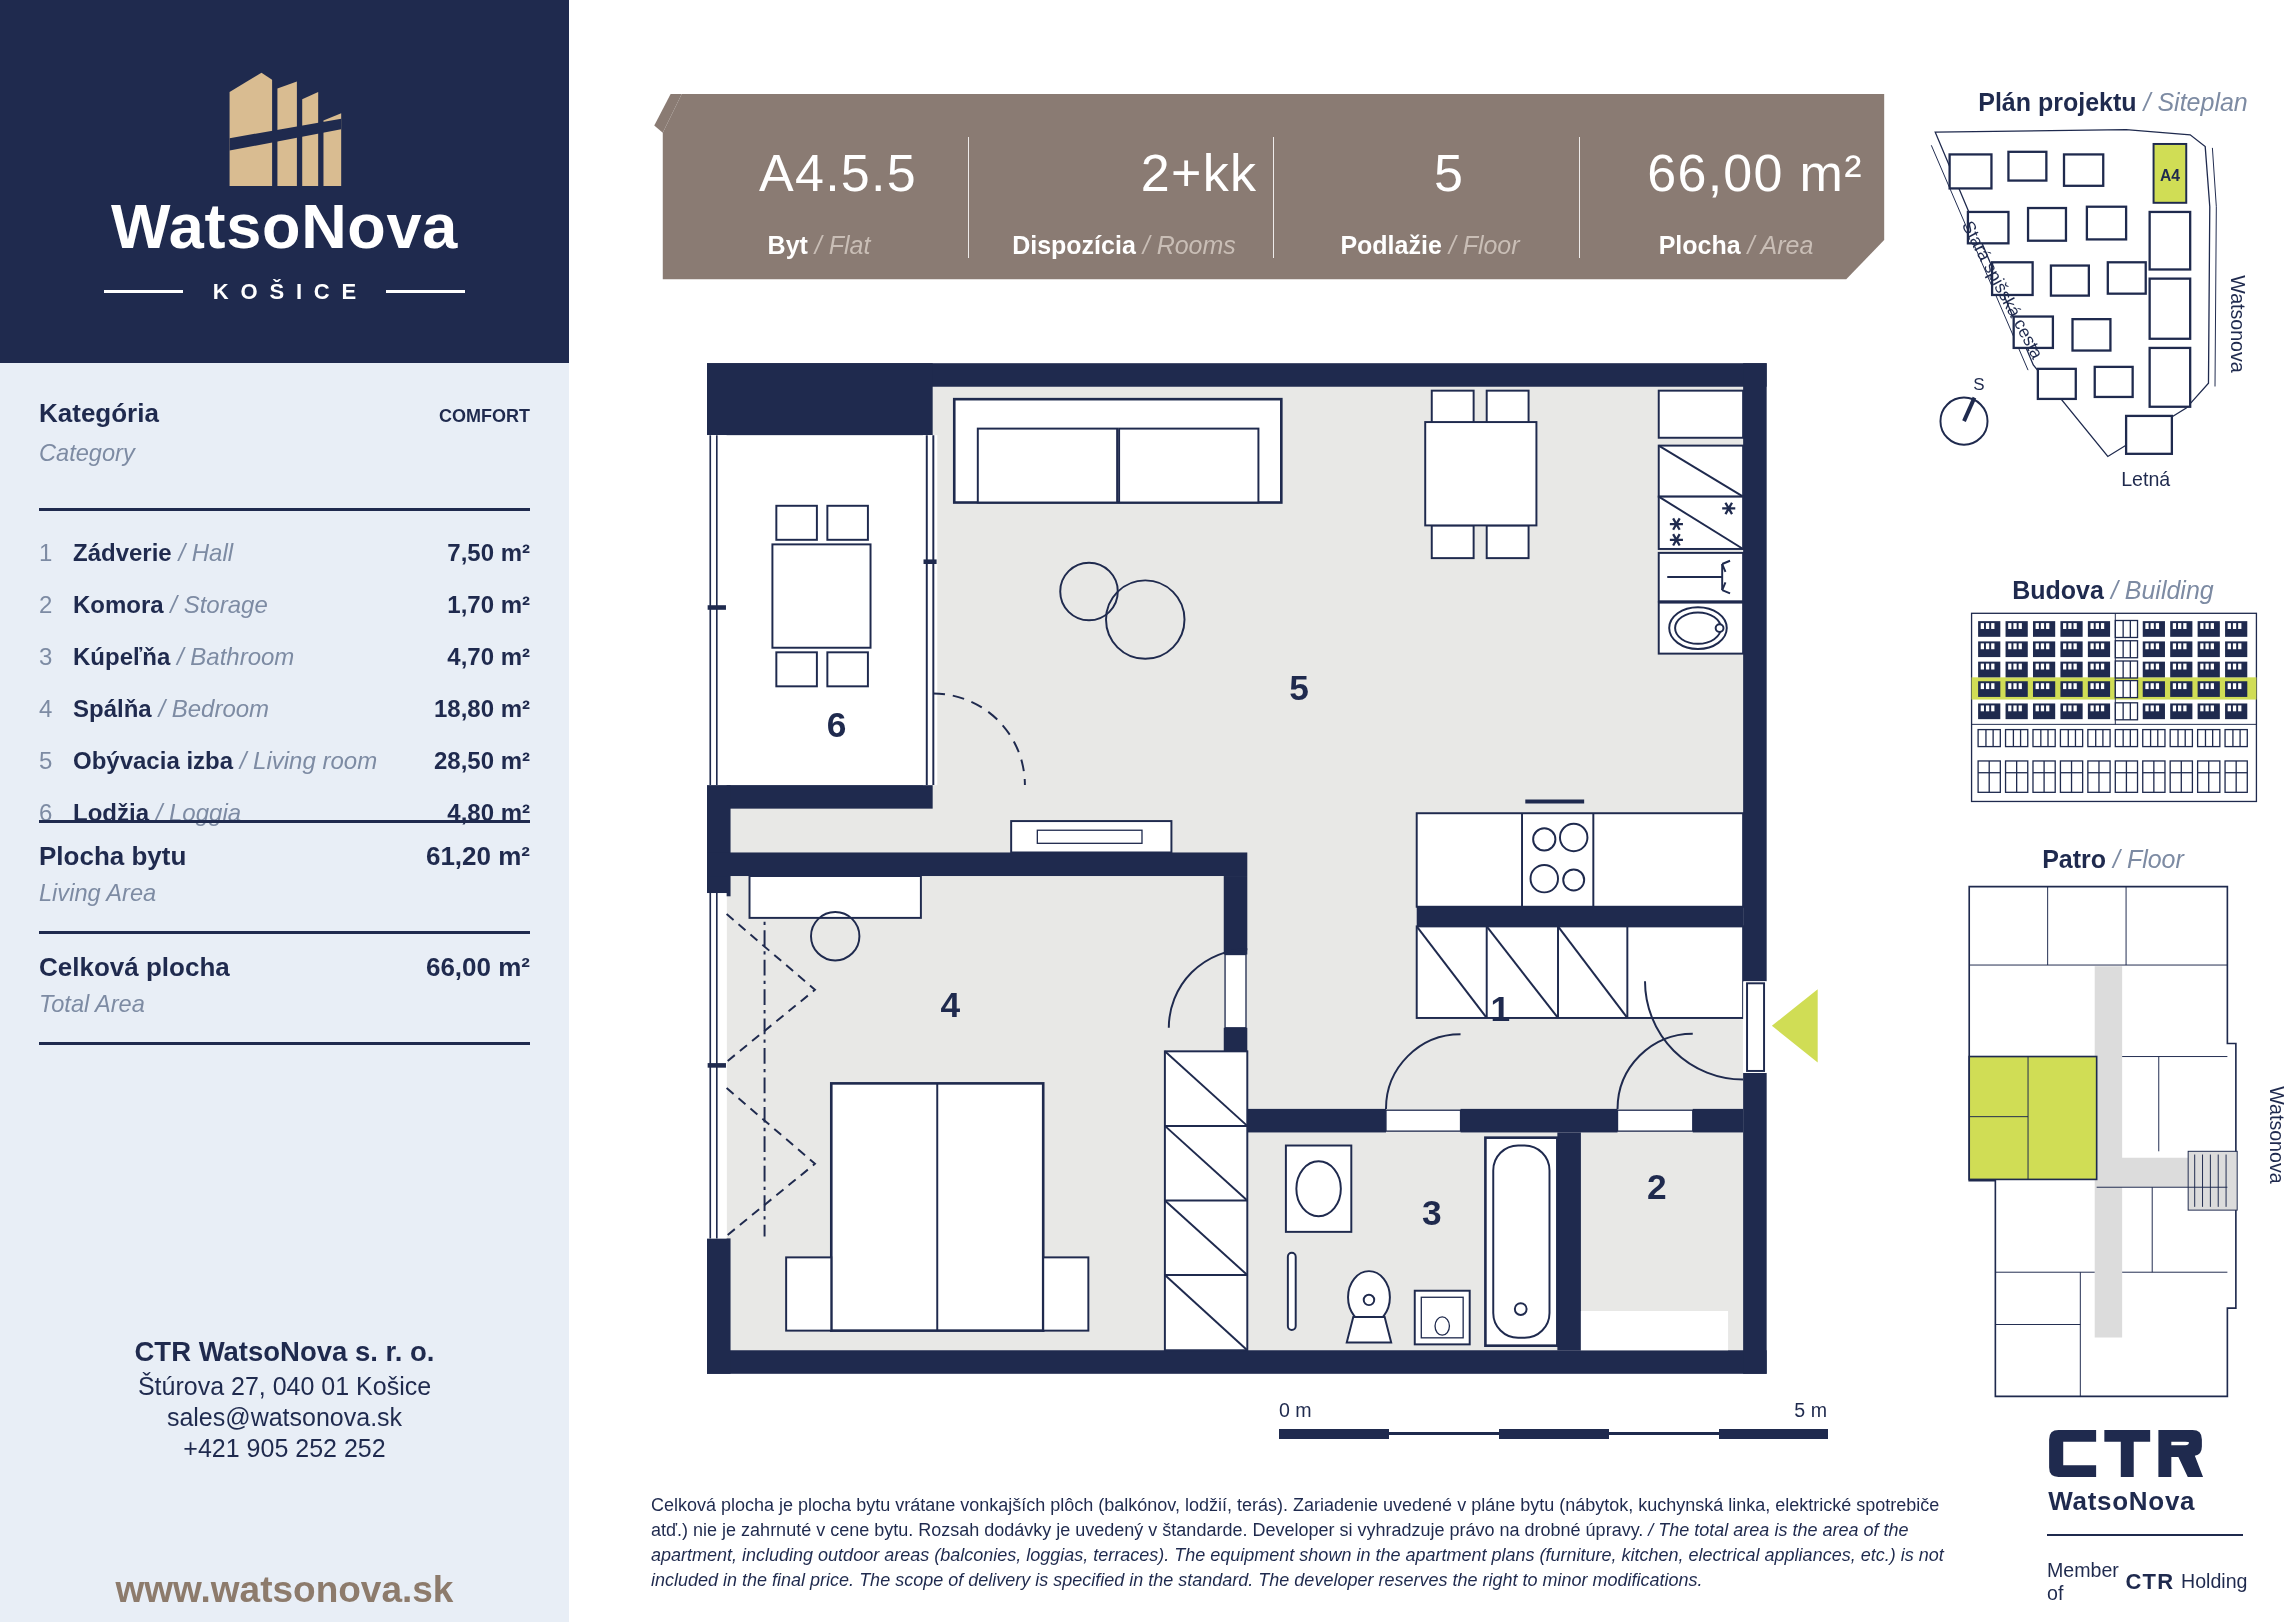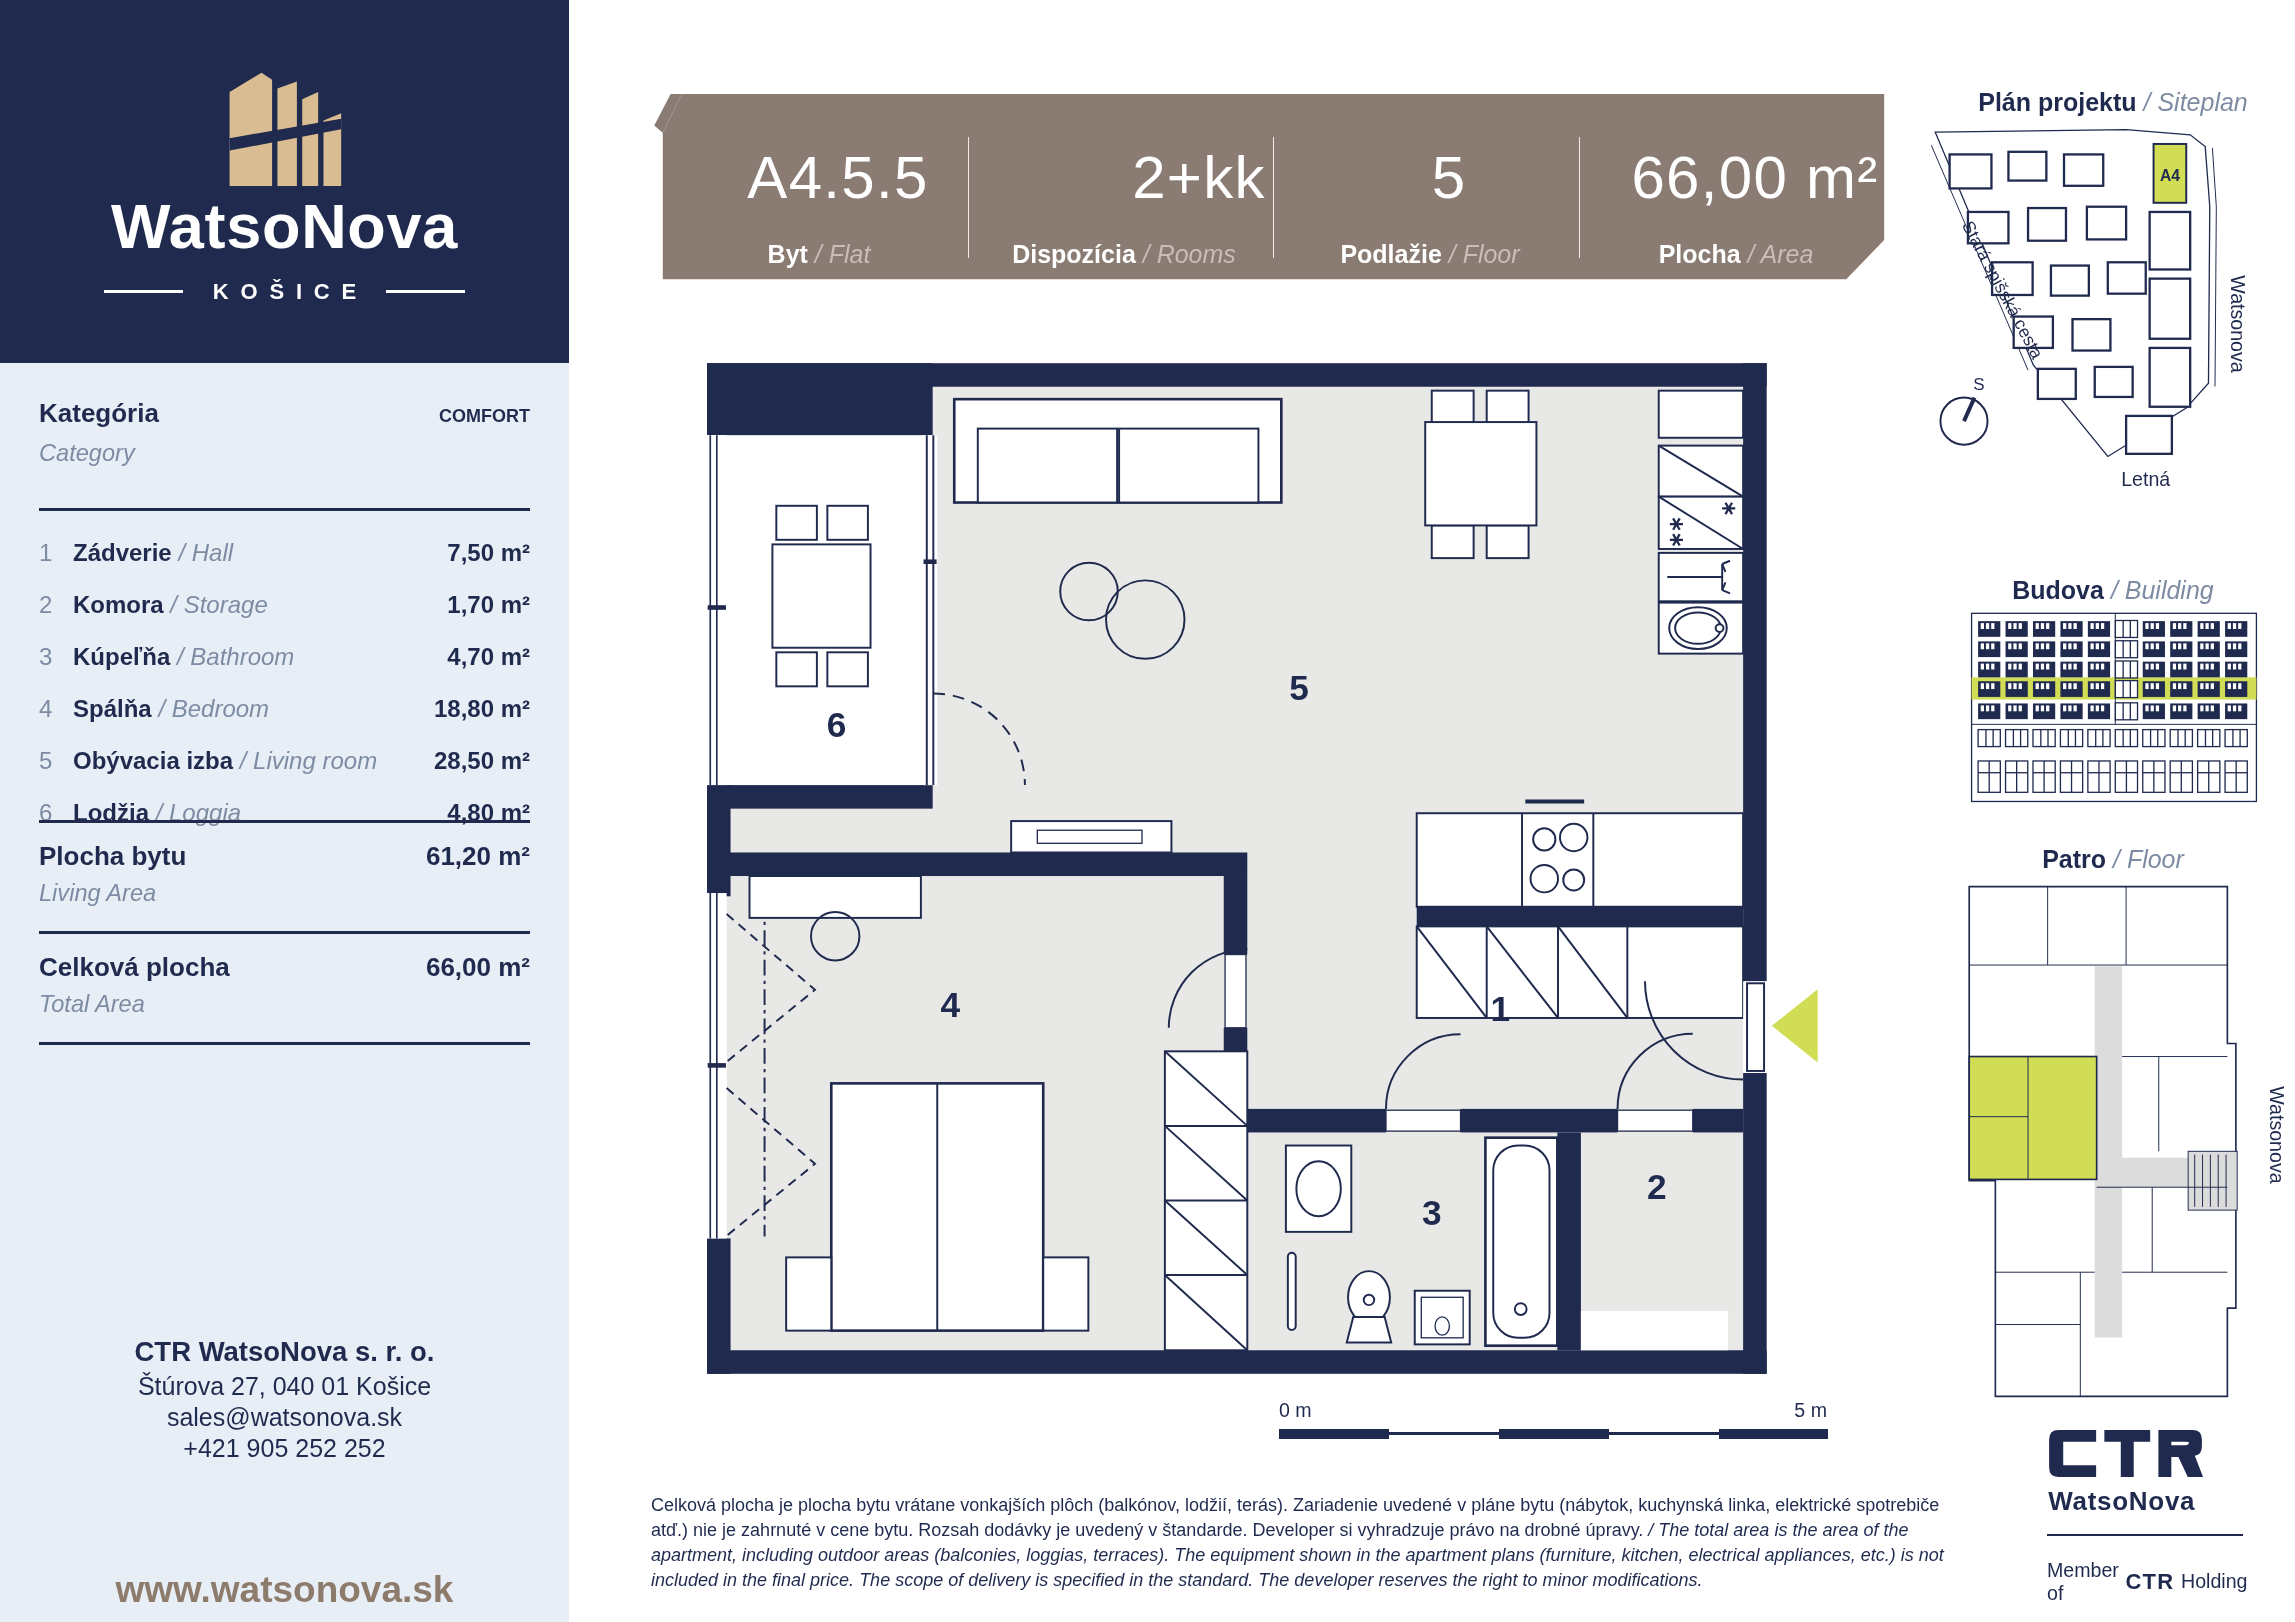--- a/index.html
+++ b/index.html
@@ -25,22 +25,22 @@
   .b{font-weight:700;}
   .it{font-style:italic;color:var(--muted);}
   .room-row{display:flex;align-items:baseline;height:52px;font-size:24px;}
   .room-num{width:34px;color:var(--muted);}
   .room-name{flex:1;}
   .room-name .en{font-style:italic;color:var(--muted);}
   .room-area{font-weight:700;margin-top:28px;}
   #company{left:0;top:1336px;width:569px;text-align:center;font-size:25px;line-height:31px;}
   #company .name{font-size:27.5px;font-weight:700;margin-bottom:3.9px;}
   #website{left:0;top:1569px;width:569px;text-align:center;font-size:37px;font-weight:700;color:var(--brown);}
-  .banner-val{width:306px;text-align:center;top:143px;font-size:60px;font-weight:400;color:#fff;letter-spacing:1.3px;padding-left:44px;}
-  .banner-lab{width:312px;text-align:center;top:240px;font-size:25px;color:#fff;font-weight:700;}
+  .banner-val{width:306px;text-align:center;top:143px;font-size:52px;font-weight:400;color:#fff;letter-spacing:1.3px;padding-left:44px;}
+  .banner-lab{width:312px;text-align:center;top:231px;font-size:25px;color:#fff;font-weight:700;}
   .banner-lab .en{font-weight:400;font-style:italic;color:#c9beb6;}
   .bsep{top:137px;width:1.3px;height:121px;background:rgba(255,255,255,.85);}
 
   
   .rc-title{left:1930px;width:366px;text-align:center;font-size:25px;font-weight:700;}
   .rc-title .en{font-weight:400;font-style:italic;color:var(--muted);}
 
   
   #scalebar-wrap{left:1279px;top:1399px;width:548px;}
   #scalebar-labels{display:flex;justify-content:space-between;font-size:19.6px;margin-bottom:6.5px;}

